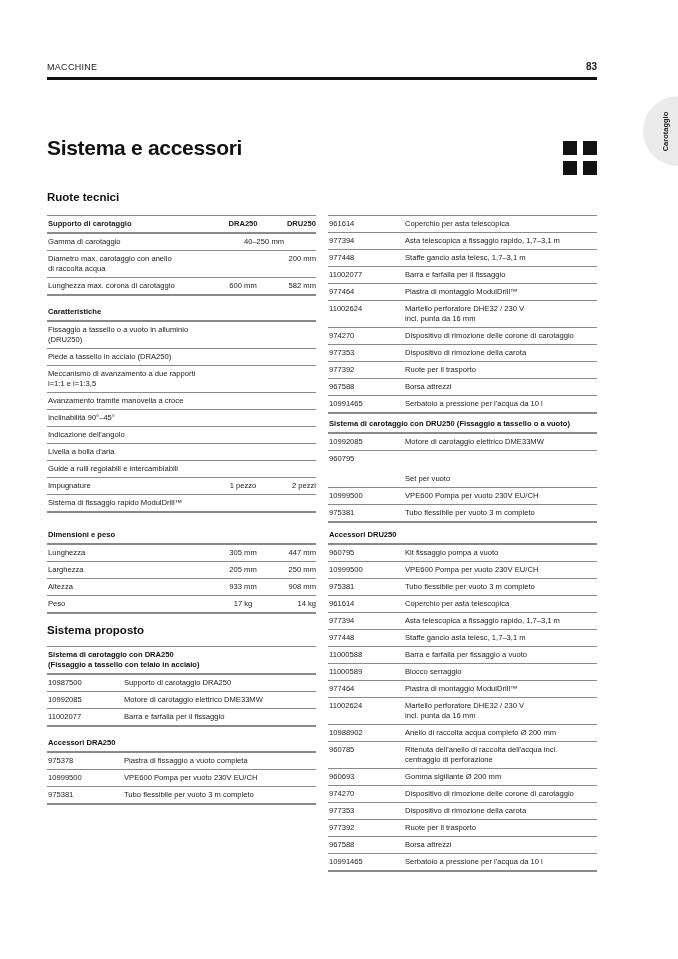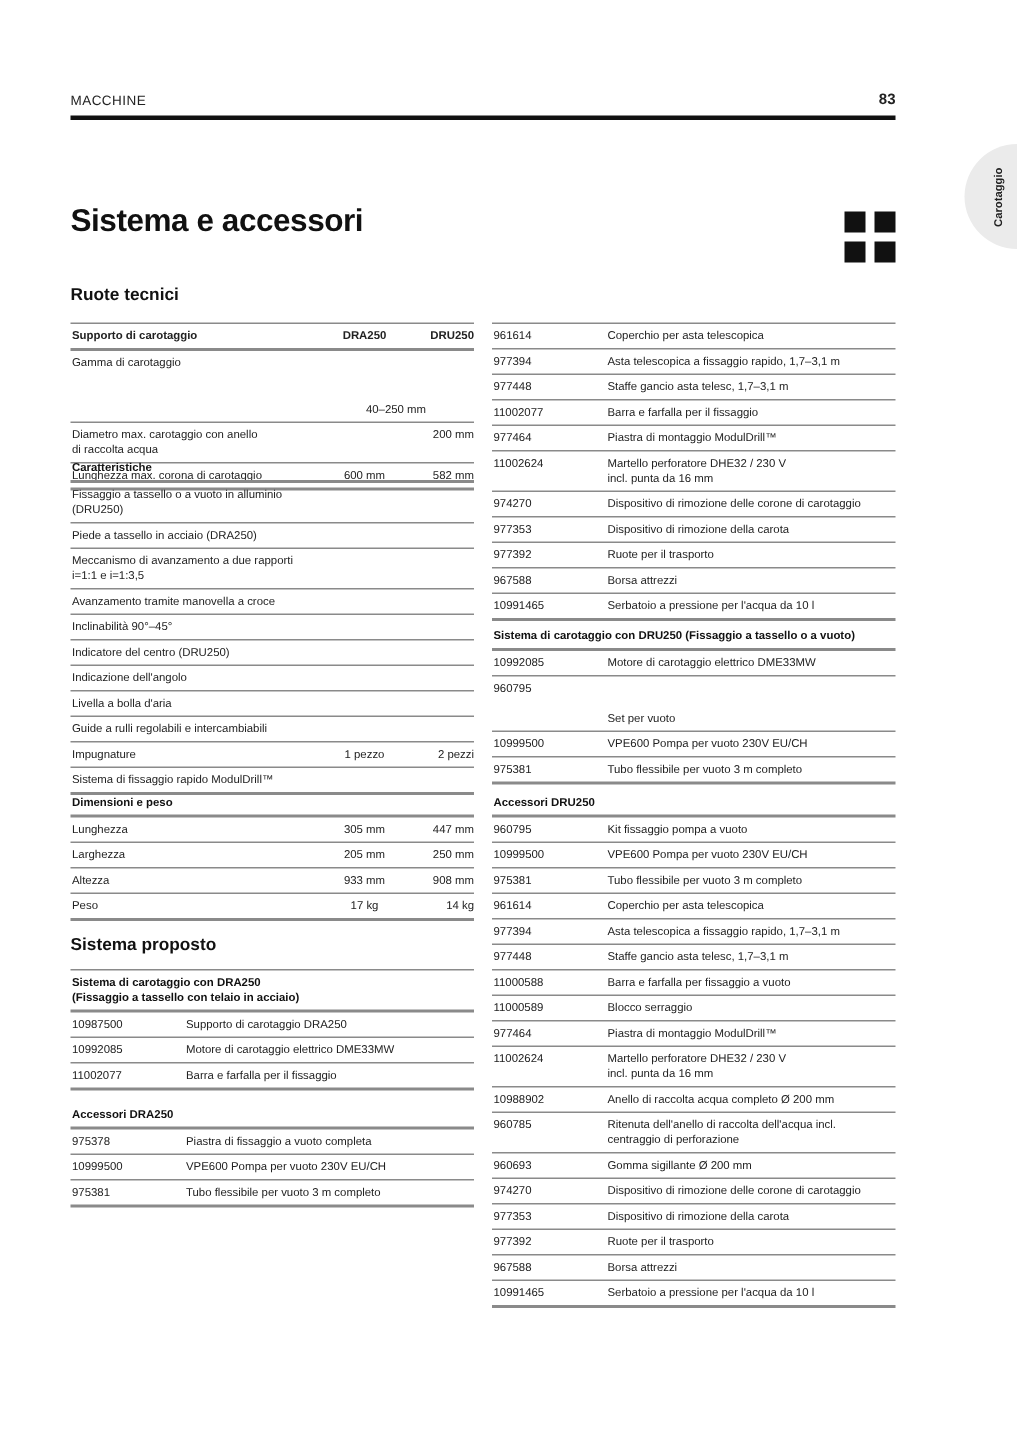--- a/index.html
+++ b/index.html
@@ -18,21 +18,21 @@
   .tbl { position: absolute; font-size: 7.6px; color: #222; }
   .tbl .row { display: flex; border-bottom: 1px solid #8a8a8a; box-sizing: border-box; padding: 3px 0 3px 1px; line-height: 10px; }
   .tbl .row.head { font-weight: bold; }
   .tbl .top { border-top: 1px solid #8a8a8a; }
   .tbl .thick { border-bottom: 2px solid #8a8a8a; }
   .tbl .c0 { flex: 0 0 auto; }
   .subhead { font-weight: bold; font-size: 7.6px; color: #111; line-height: 10px; padding: 0 0 3px 1px; border-bottom: 2px solid #8a8a8a; }
   .spec .c0 { width: 164px; }
   .spec .c1 { width: 62px; text-align: center; }
   .spec .c2 { width: 42px; text-align: right; }
-  .spec .span12 { width: 104px; text-align: center; margin-top: 31px; }
+  .spec .span12 { width: 104px; text-align: center; }
   .list .c0 { width: 76px; }
   .list .c1 { flex: 1; }
 </style>
 </head>
 <body>
 
 <div class="header-section">MACCHINE</div>
 <div class="header-page">83</div>
 <div class="header-rule"></div>
 
@@ -98,25 +98,20 @@
         <span class="c0" style="white-space: pre-line;">Avanzamento tramite manovella a croce</span>
         <span class="c1"></span>
         <span class="c2"></span>
       </div>
       <div class="row">
         <span class="c0" style="white-space: pre-line;">Inclinabilità 90°–45°</span>
         <span class="c1"></span>
         <span class="c2"></span>
       </div>
       <div class="row">
-        <span class="c0" style="white-space: pre-line;">Indicatore del centro (DRU250)</span>
-        <span class="c1"></span>
-        <span class="c2"></span>
-      </div>
-      <div class="row">
         <span class="c0" style="white-space: pre-line;">Indicazione dell'angolo</span>
         <span class="c1"></span>
         <span class="c2"></span>
       </div>
       <div class="row">
         <span class="c0" style="white-space: pre-line;">Livella a bolla d'aria</span>
         <span class="c1"></span>
         <span class="c2"></span>
       </div>
       <div class="row">

